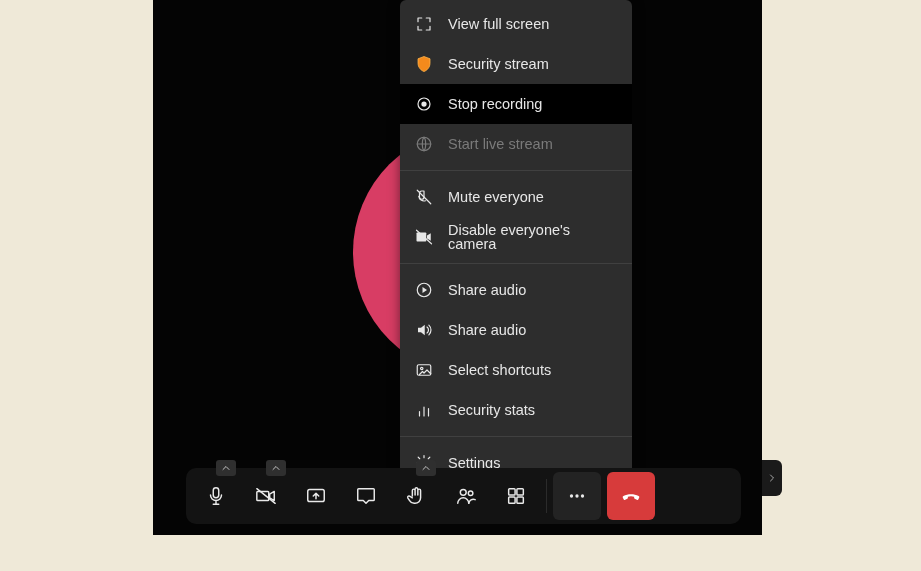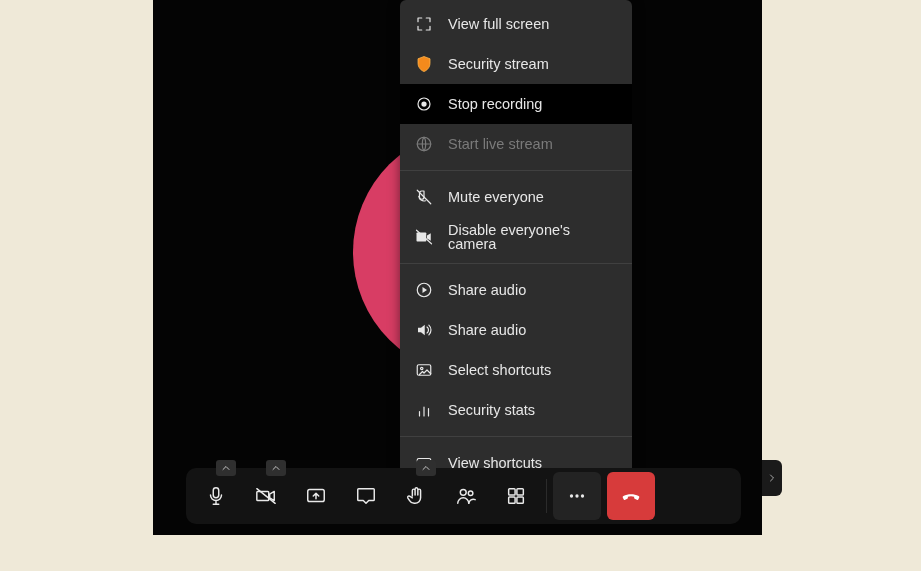--- a/index.html
+++ b/index.html
@@ -141,20 +141,29 @@
         <span class="ico">
           <svg viewBox="0 0 24 24">
               <path class="st" d="M6 20v-6 M12 20V8 M18 20v-10"></path>
             </svg>
         </span>
         <span>Security stats</span>
       </div>
 
       <div class="menu-sep"></div>
 
+      <div class="menu-item">
+        <span class="ico">
+          <svg viewBox="0 0 24 24">
+              <circle class="st" cx="12" cy="12" r="3"></circle>
+              <path class="st" d="M12 2v3M12 19v3M4.2 4.2l2.1 2.1M17.7 17.7l2.1 2.1M2 12h3M19 12h3M4.2 19.8l2.1-2.1M17.7 6.3l2.1-2.1"></path>
+            </svg>
+        </span>
+        <span>Settings</span>
+      </div>
 
       <div class="menu-item">
         <span class="ico">
           <svg viewBox="0 0 24 24">
               <rect class="st" x="3" y="6" width="18" height="12" rx="2"></rect>
               <path class="st" d="M7 10h.01M11 10h.01M15 10h.01M7 14h10"></path>
             </svg>
         </span>
         <span>View shortcuts</span>
       </div>

